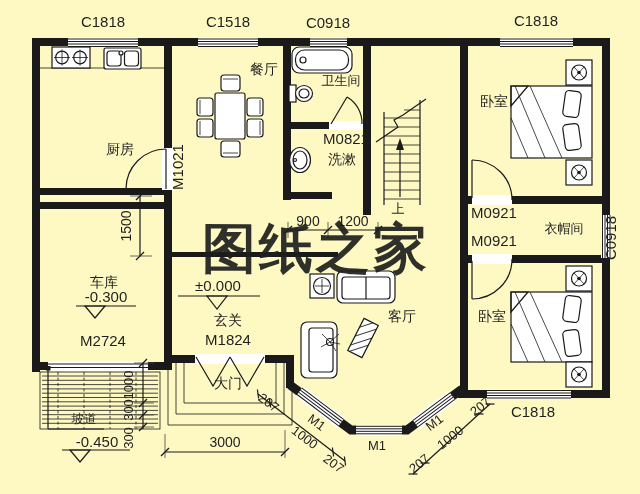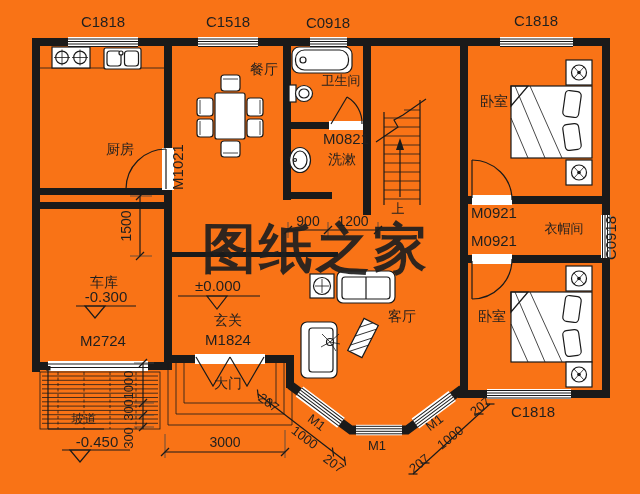--- a/index.html
+++ b/index.html
@@ -1,16 +1,16 @@
 <!DOCTYPE html>
 <html><head>
 <meta charset="utf-8">
 <style>
   html,body{margin:0;padding:0;background:#fff;}
-  .canvas{position:relative;width:640px;height:494px;background:#f97316;overflow:hidden;}
+  .canvas{position:relative;width:640px;height:494px;background:#fef9c3;overflow:hidden;}
   svg{position:absolute;left:0;top:0;}
   svg text{font-family:"Liberation Sans",sans-serif;fill:#1f1f1f;}
   .w{fill:#1a1a1a;stroke:none;}
   .ln{stroke:#1a1a1a;stroke-width:1.2;fill:none;}
   .ln08{stroke:#1a1a1a;stroke-width:0.8;fill:none;}
   .ext{stroke:#444;stroke-width:0.8;fill:none;}
   .furn{stroke:#1a1a1a;stroke-width:1.2;fill:#ffffff;}
   .gl{stroke:#1a1a1a;stroke-width:1;fill:none;}
   .wg{fill:#ffffff;stroke:none;}
   .t15{font-size:15px;}

